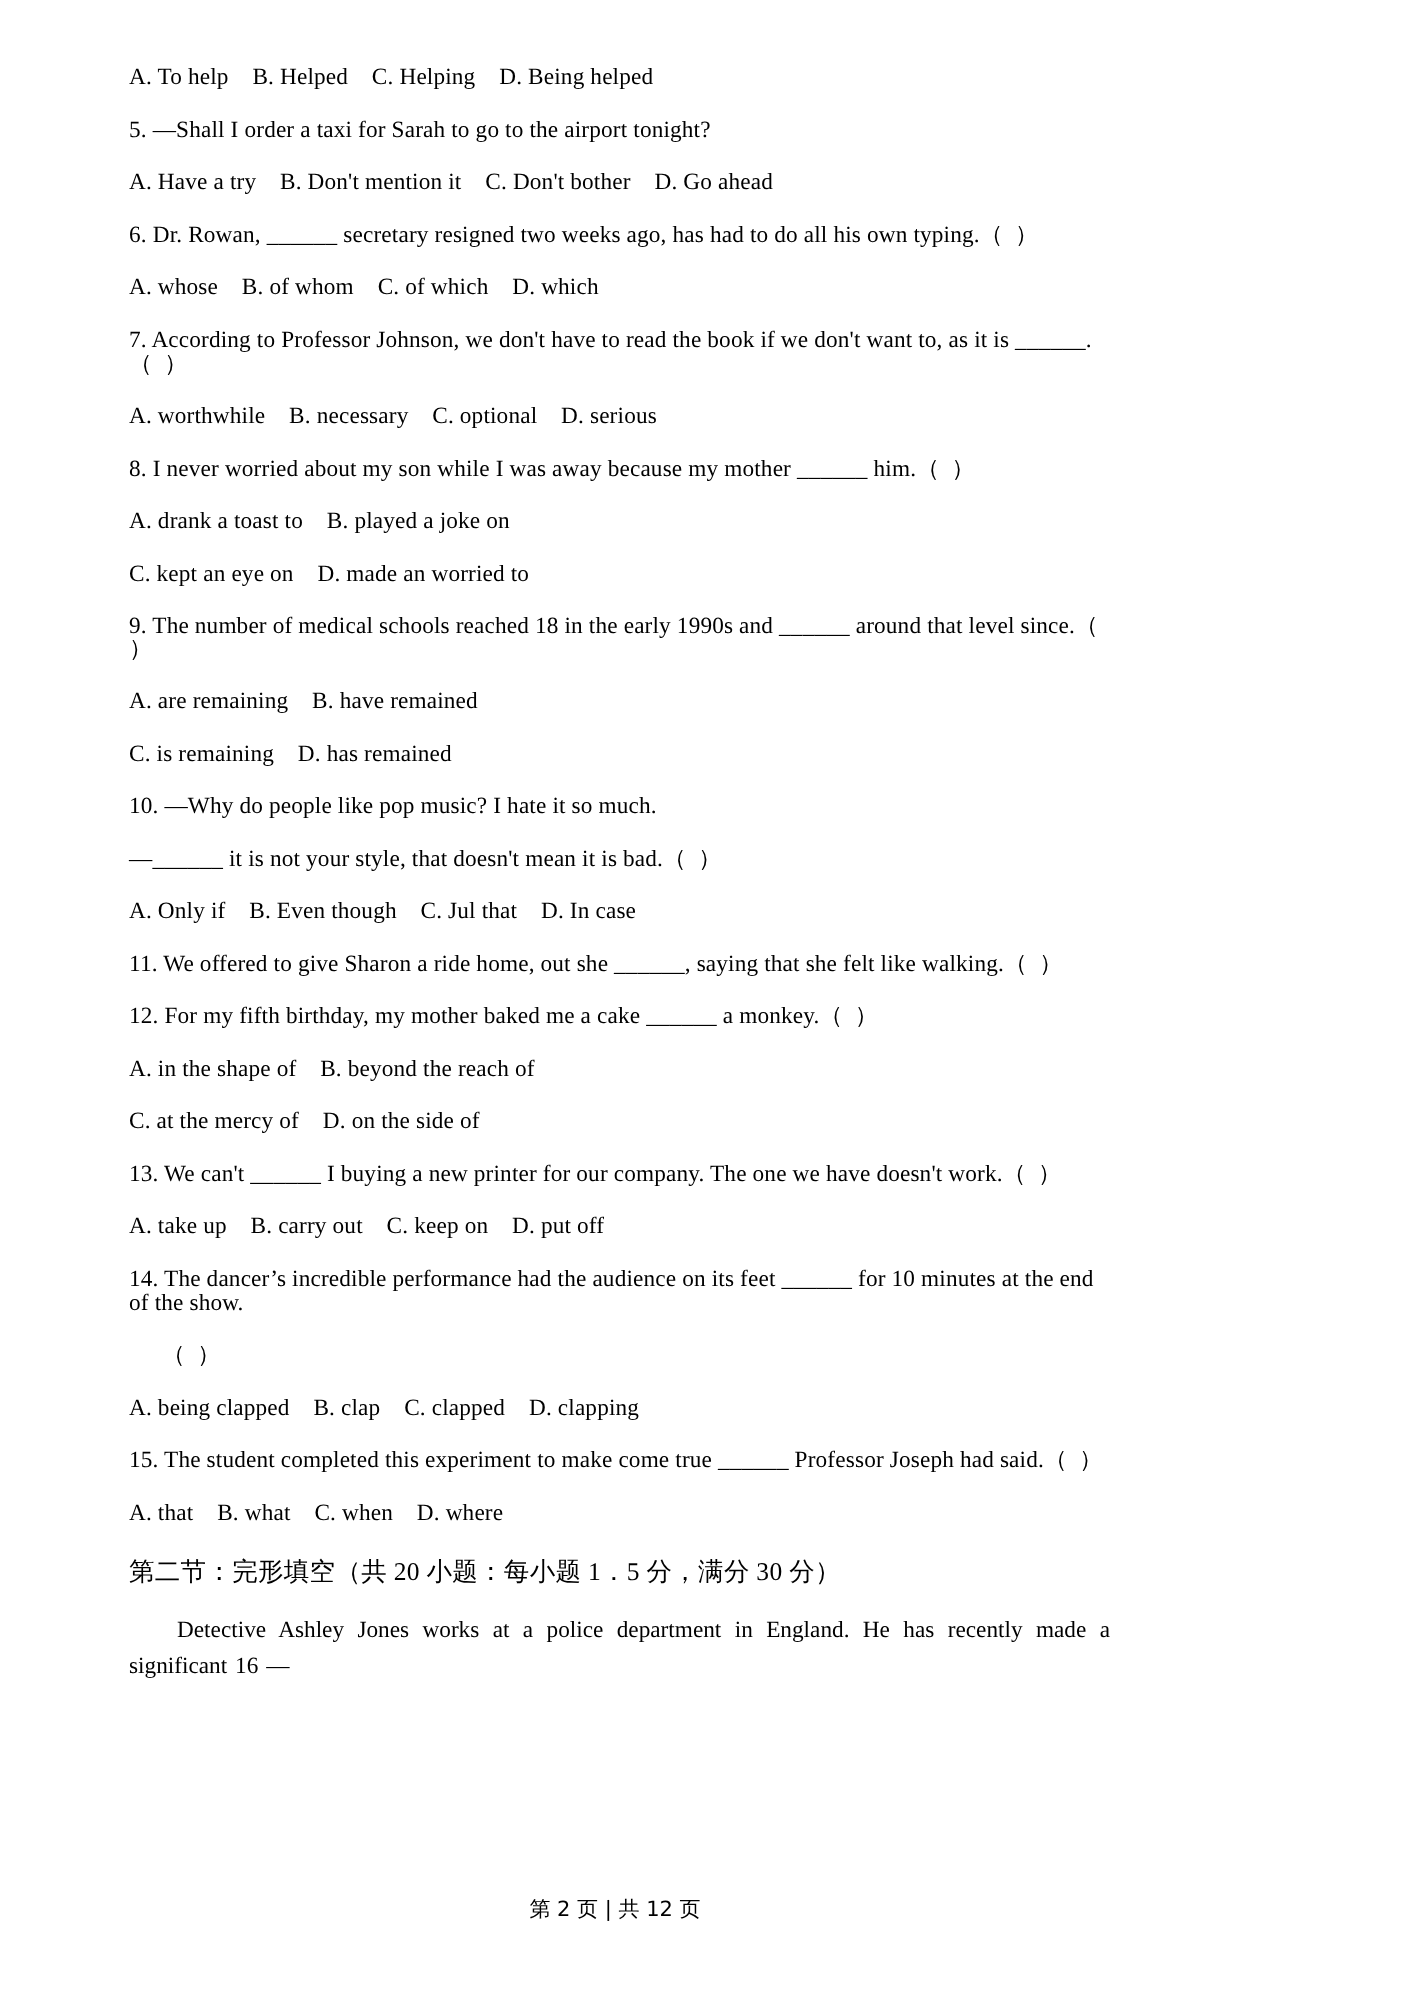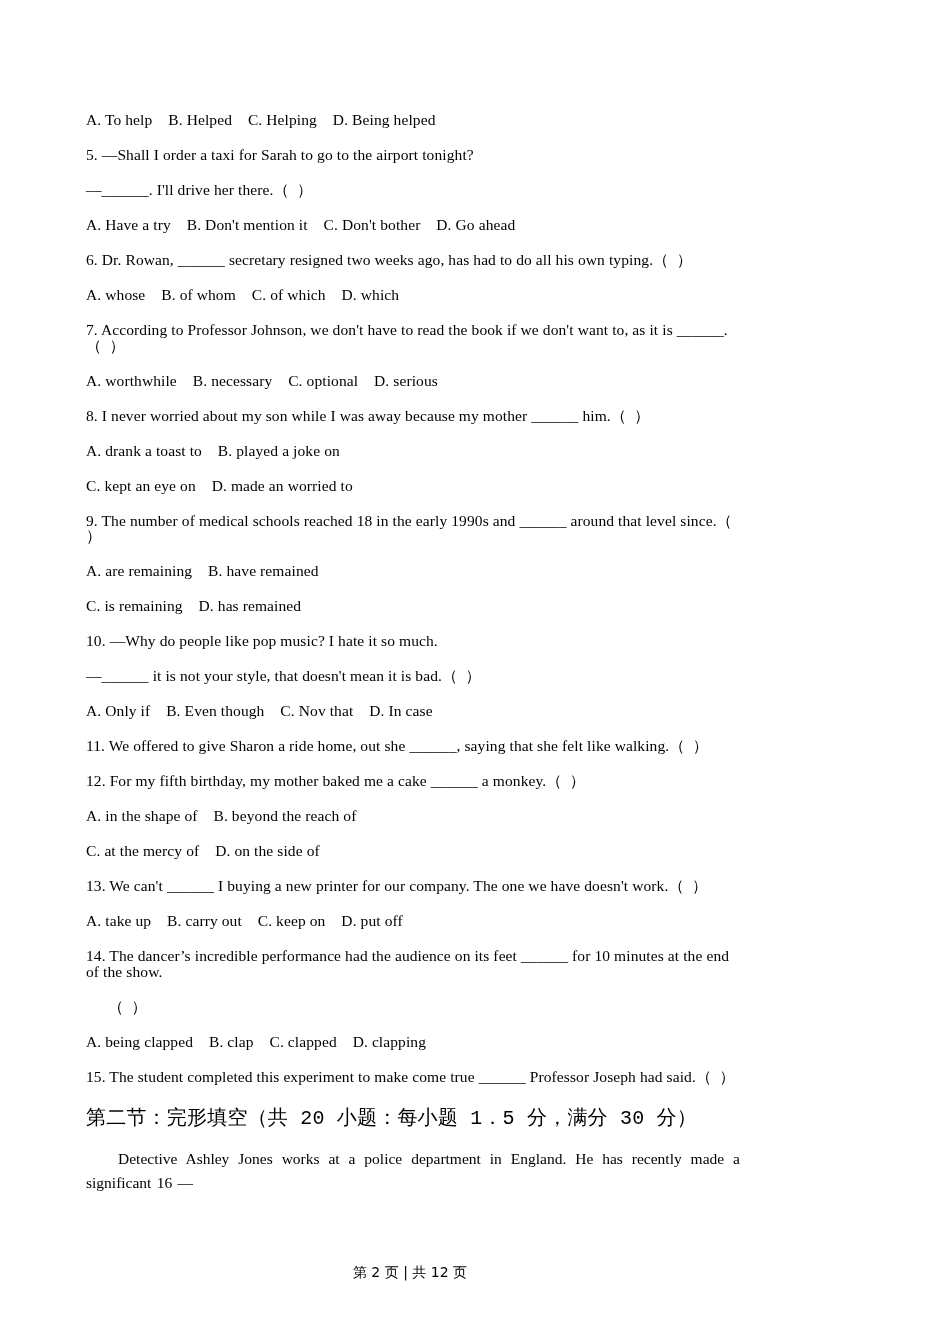--- a/index.html
+++ b/index.html
@@ -11,37 +11,37 @@
     width: 950px;
     min-height: 1344px;
     font-family: "Liberation Serif", serif;
     color: #000000;
   }
   .page {
     position: relative;
     width: 820px;
     min-height: 1344px;
     box-sizing: border-box;
-    padding: 112px 80px 40px 86px;
+    padding: 44px 80px 40px 86px;
   }
   .line {
     font-size: 15.5px;
     line-height: 1.0;
     margin: 0 0 19.5px 0;
     white-space: pre-wrap;
     letter-spacing: 0.1px;
   }
   .line.hang {
   }
   .cont {
     margin-left: 22px;
   }
   .cn {
-    font-family: Liberation Mono, monospace;
-    font-size: 20px;
+    font-family: Liberation Serif, serif;
+    font-size: 17px;
     margin-bottom: 16px;
     letter-spacing: 0.2px;
   }
   .passage {
     font-size: 15.5px;
     text-indent: 32px;
     text-align: justify;
     line-height: 1.55;
     margin: 0;
     word-spacing: 1.4px;
@@ -58,44 +58,44 @@
     color: #000;
   }
 </style>
 </head>
 <body>
 
 <div class="page">
 
   <div class="line">A. To help    B. Helped    C. Helping    D. Being helped</div>
   <div class="line">5. —Shall I order a taxi for Sarah to go to the airport tonight?</div>
-  <div class="line">—______. I'll drive her there.（  ）</div>
   <div class="line">A. Have a try    B. Don't mention it    C. Don't bother    D. Go ahead</div>
   <div class="line">6. Dr. Rowan, ______ secretary resigned two weeks ago, has had to do all his own typing.（  ）</div>
   <div class="line">A. whose    B. of whom    C. of which    D. which</div>
   <div class="line">7. According to Professor Johnson, we don't have to read the book if we don't want to, as it is ______.（  ）</div>
   <div class="line">A. worthwhile    B. necessary    C. optional    D. serious</div>
   <div class="line">8. I never worried about my son while I was away because my mother ______ him.（  ）</div>
   <div class="line">A. drank a toast to    B. played a joke on</div>
   <div class="line">C. kept an eye on    D. made an worried to</div>
   <div class="line">9. The number of medical schools reached 18 in the early 1990s and ______ around that level since.（  ）</div>
   <div class="line">A. are remaining    B. have remained</div>
   <div class="line">C. is remaining    D. has remained</div>
   <div class="line">10. —Why do people like pop music? I hate it so much.</div>
   <div class="line">—______ it is not your style, that doesn't mean it is bad.（  ）</div>
-  <div class="line">A. Only if    B. Even though    C. Nov that    D. In case</div>
+  <div class="line">A. Only if    B. Even though    C. Jul that    D. In case</div>
   <div class="line">11. We offered to give Sharon a ride home, out she ______, saying that she felt like walking.（  ）</div>
   <div class="line">12. For my fifth birthday, my mother baked me a cake ______ a monkey.（  ）</div>
   <div class="line">A. in the shape of    B. beyond the reach of</div>
   <div class="line">C. at the mercy of    D. on the side of</div>
   <div class="line">13. We can't ______ I buying a new printer for our company. The one we have doesn't work.（  ）</div>
   <div class="line">A. take up    B. carry out    C. keep on    D. put off</div>
   <div class="line hang">14. The dancer’s incredible performance had the audience on its feet ______ for 10 minutes at the end of the show.</div>
   <div class="line cont">（  ）</div>
   <div class="line">A. being clapped    B. clap    C. clapped    D. clapping</div>
   <div class="line">15. The student completed this experiment to make come true ______ Professor Joseph had said.（  ）</div>
+  <div class="line">A. that    B. what    C. when    D. where</div>
 
   <div class="cn">第二节：完形填空（共 20 小题：每小题 1．5 分，满分 30 分）</div>
 
   <p class="passage">Detective Ashley Jones works at a police department in England. He has recently made a significant  16 —</p>
 
   <div class="footer">第 2 页 | 共 12 页</div>
 </div>
 
 </body></html>

